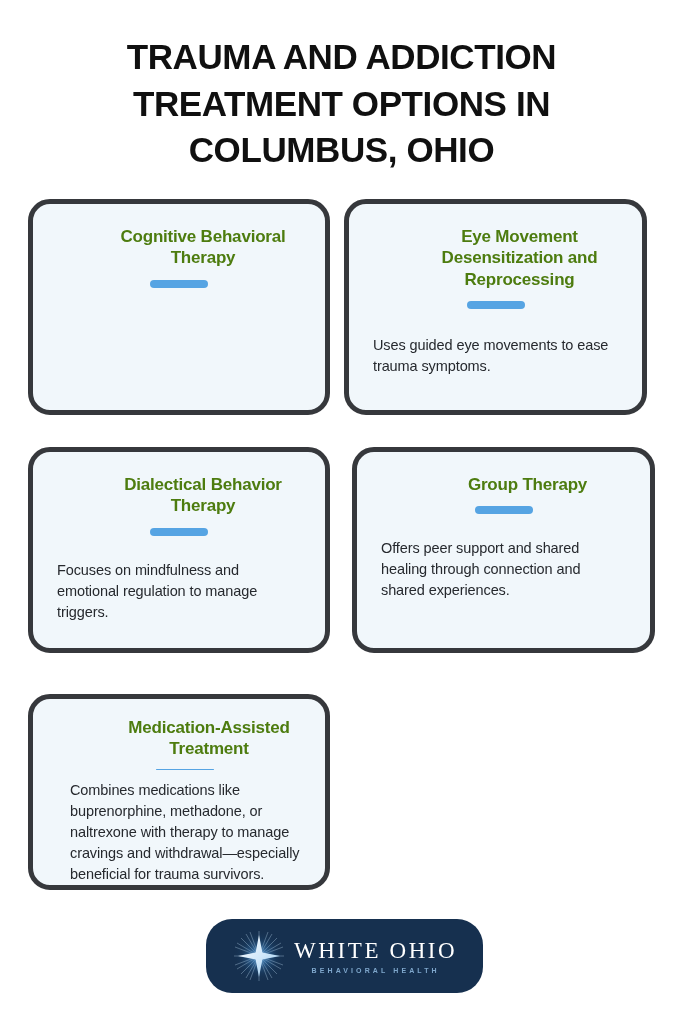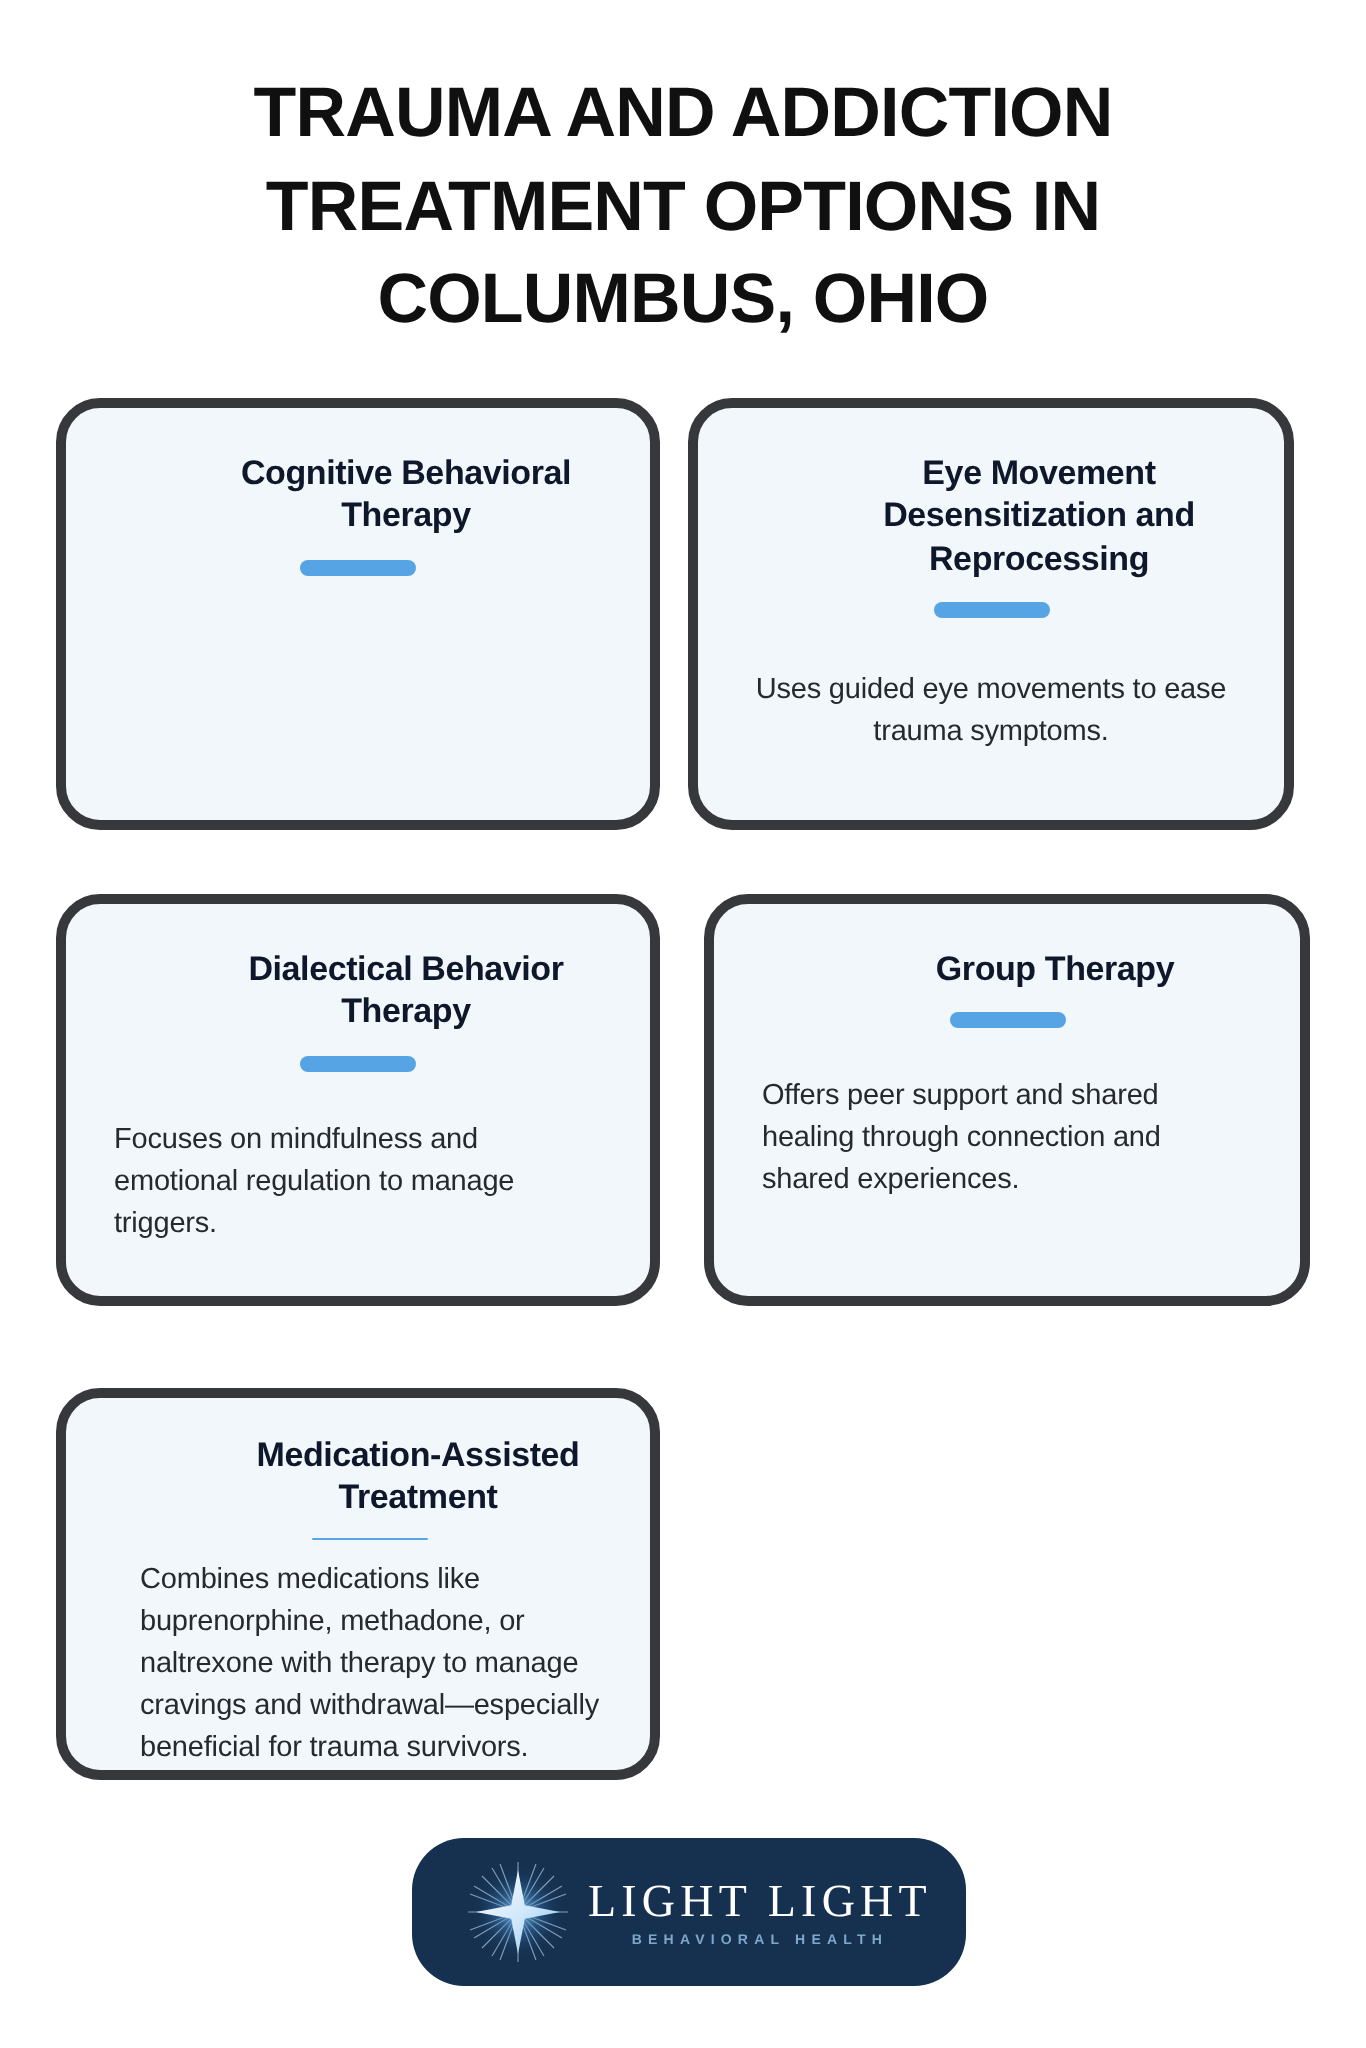--- a/index.html
+++ b/index.html
@@ -74,21 +74,21 @@
   }
 
   .card-heading {
     margin-top: 22px;
     text-align: center;
     font-family: "Liberation Sans", sans-serif;
     font-weight: bold;
     font-size: 17px;
     line-height: 1.25;
     letter-spacing: -0.2px;
-    color: #0f172a;
+    color: #4d7c0f;
     margin-left: 48px;
   }
 
   .accent-bar {
     width: 58px;
     height: 8px;
     border-radius: 5px;
     background: #56a4e3;
     margin: 11px auto 0 auto;
   }
@@ -98,21 +98,21 @@
     font-family: "Liberation Sans", sans-serif;
     font-weight: normal;
     font-size: 14.5px;
     line-height: 1.45;
     color: #26292e;
     letter-spacing: -0.1px;
   }
 
   
   .card-c1 .card-body { margin-top: 26px; }
-  .card-c2 .card-body { margin-top: 26px; text-align: center; }
+  .card-c2 .card-body { margin-top: 26px; }
   .card-c3 .card-body { margin-top: 24px; }
   .card-c4 .card-body { margin-top: 24px; }
   .card-c5 .card-body { margin-top: 11px; padding: 0 1px; }
 
   .card-c5 .card-heading { margin-top: 18px; }
   .card-c5 .accent-bar  { margin-top: 9px; }
 
   
   .logo-badge {
     position: absolute;
@@ -255,18 +255,18 @@
           <line x1="27" y1="27" x2="5" y2="14"></line>
           <line x1="27" y1="27" x2="5" y2="40"></line>
           <line x1="27" y1="27" x2="49" y2="14"></line>
           <line x1="27" y1="27" x2="49" y2="40"></line>
         </g>
         <circle cx="27" cy="27" r="15" fill="url(#glow)" opacity="0.85"></circle>
         <path d="M27 6 L30.4 23.6 L48 27 L30.4 30.4 L27 48 L23.6 30.4 L6 27 L23.6 23.6 Z" fill="url(#starg)"></path>
       </svg>
     </div>
     <div class="logo-text">
-      <div class="logo-wordmark">LIGHT LIGHT</div>
+      <div class="logo-wordmark">WHITE OHIO</div>
       <div class="logo-tagline">BEHAVIORAL HEALTH</div>
     </div>
   </div>
 
 </div>
 
 </body></html>

